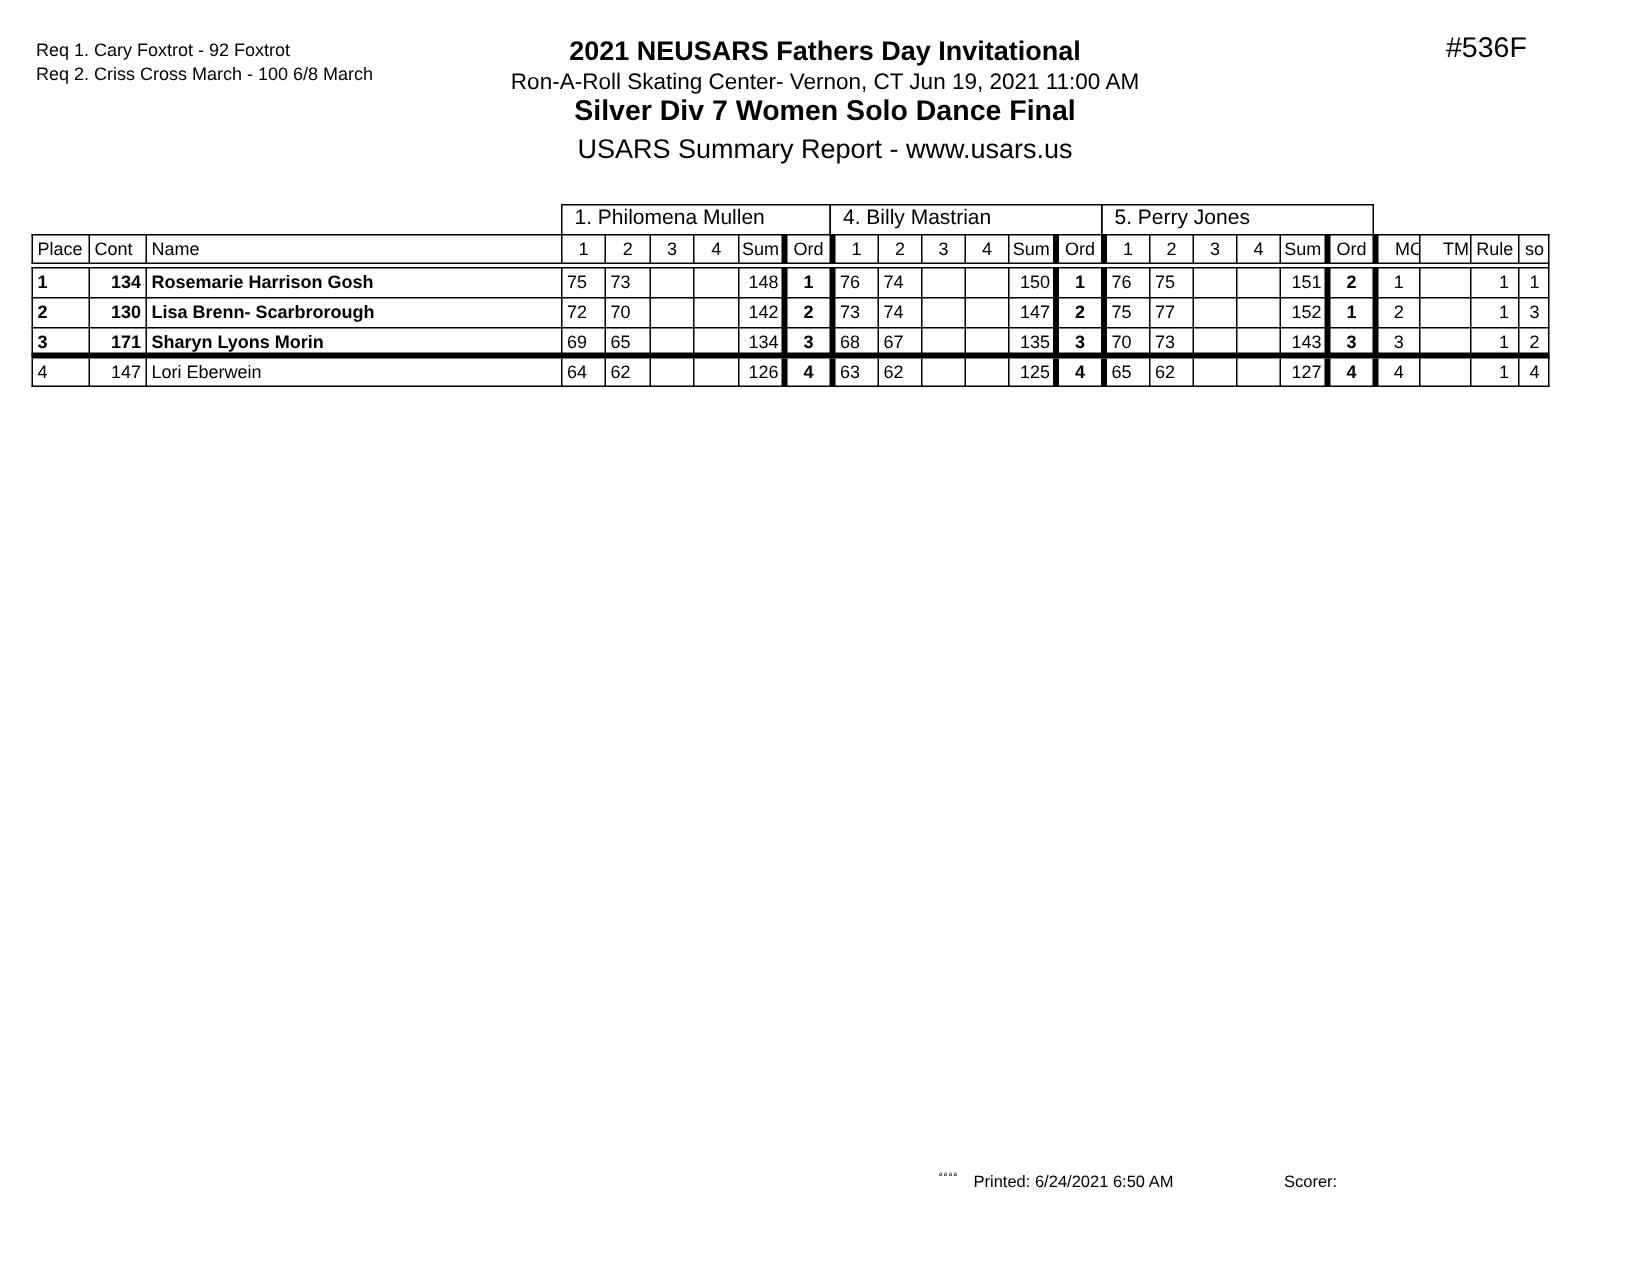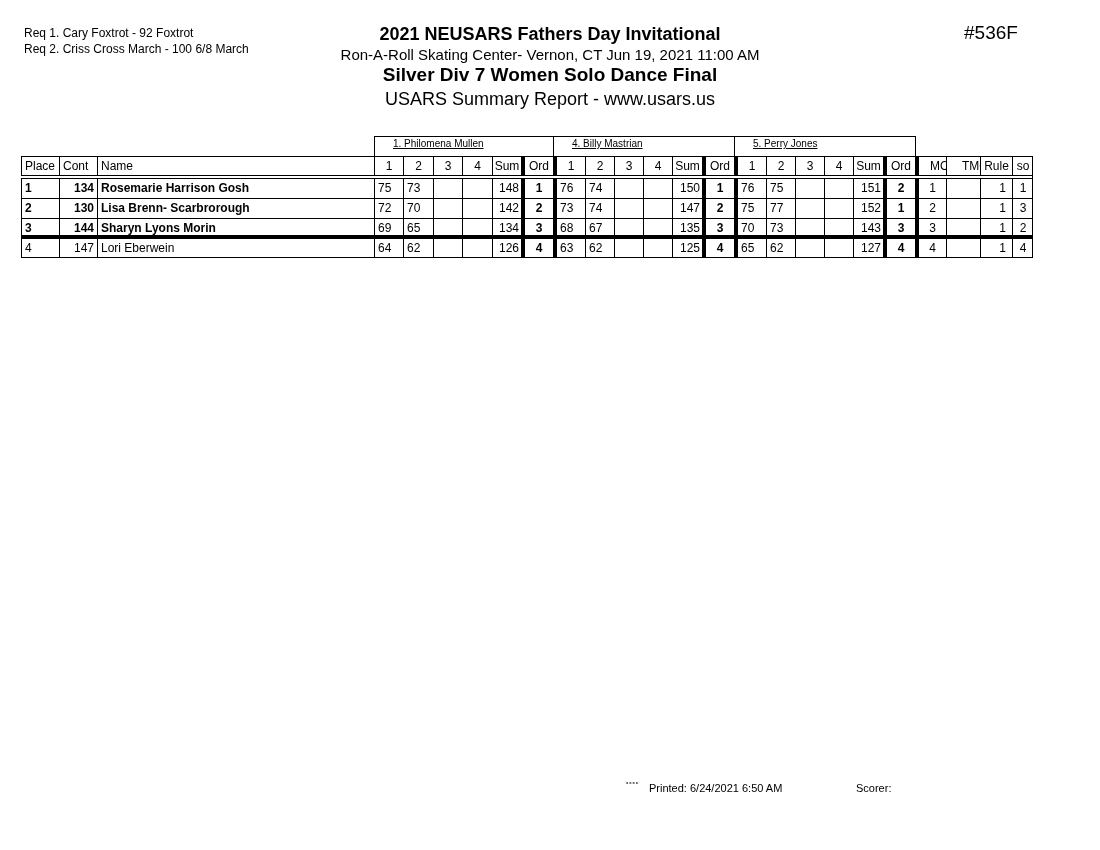--- a/index.html
+++ b/index.html
@@ -3,21 +3,21 @@
 <meta charset="utf-8">
 <style>
   html, body { margin:0; padding:0; background:#fff; }
   body { width:1100px; height:850px; position:relative; font-family:"Liberation Sans", sans-serif; color:#000; overflow:hidden; }
   .req { position:absolute; left:24px; font-size:12px; line-height:14px; }
   .title { position:absolute; left:0; width:1100px; text-align:center; white-space:nowrap; }
   .event-num { position:absolute; left:964px; top:22px; font-size:19px; font-weight:normal; }
   .footer { position:absolute; top:782px; font-size:11px; }
   .tiny { position:absolute; left:626px; top:781px; font-size:6px; letter-spacing:1px; }
 
-  .hdr-box { position:absolute; top:136px; height:20px; border:1px solid #000; border-bottom:none; font-size:10px; line-height:14px; padding-left:18px; box-sizing:border-box;text-decoration:underline; }
+  .hdr-box { position:absolute; top:136px; height:20px; border:1px solid #000; border-bottom:none; font-size:14px; line-height:14px; padding-left:8px; box-sizing:border-box; }
 
   .grid { position:absolute; left:21px; top:156px; }
   .row { position:absolute; left:0; height:20px; }
   .cell { position:absolute; top:0; height:20px; box-sizing:border-box; font-size:12px; line-height:20px; padding:0 3px; white-space:nowrap; overflow:hidden; border-left:1px solid #000; }
   .b { font-weight:bold; }
   .c { text-align:center; }
   .r { text-align:right; }
   .thick { border-left:4px solid #000; }
   .hline { position:absolute; left:0; width:1012px; background:#000; }
   .vend { position:absolute; width:1px; background:#000; }
@@ -132,21 +132,21 @@
     <div class="cell r" style="left:832px;width:30px;font-weight:normal;padding:0 2px;">152</div>
     <div class="cell c thick" style="left:862px;width:32px;">1</div>
     <div class="cell c thick" style="left:894px;width:31px;font-weight:normal;">2</div>
     <div class="cell c" style="left:925px;width:34px;font-weight:normal;"></div>
     <div class="cell r" style="left:959px;width:32px;font-weight:normal;padding:0 6px;">1</div>
     <div class="cell c" style="left:991px;width:21px;font-weight:normal;padding:0 1px;">3</div>
   </div>
 
   <div class="row b" style="top:62px;height:18px;">
     <div class="cell" style="left:0;width:38px;">3</div>
-    <div class="cell r" style="left:38px;width:38px;">144</div>
+    <div class="cell r" style="left:38px;width:38px;">171</div>
     <div class="cell" style="left:76px;width:277px;">Sharyn Lyons Morin</div>
     <div class="cell" style="left:353px;width:29px;font-weight:normal;">69</div>
     <div class="cell" style="left:382px;width:30px;font-weight:normal;">65</div>
     <div class="cell" style="left:412px;width:29px;"></div>
     <div class="cell" style="left:441px;width:30px;"></div>
     <div class="cell r" style="left:471px;width:29px;font-weight:normal;padding:0 2px;">134</div>
     <div class="cell c thick" style="left:500px;width:32px;">3</div>
     <div class="cell thick" style="left:532px;width:32px;font-weight:normal;">68</div>
     <div class="cell" style="left:564px;width:29px;font-weight:normal;">67</div>
     <div class="cell" style="left:593px;width:29px;"></div>

